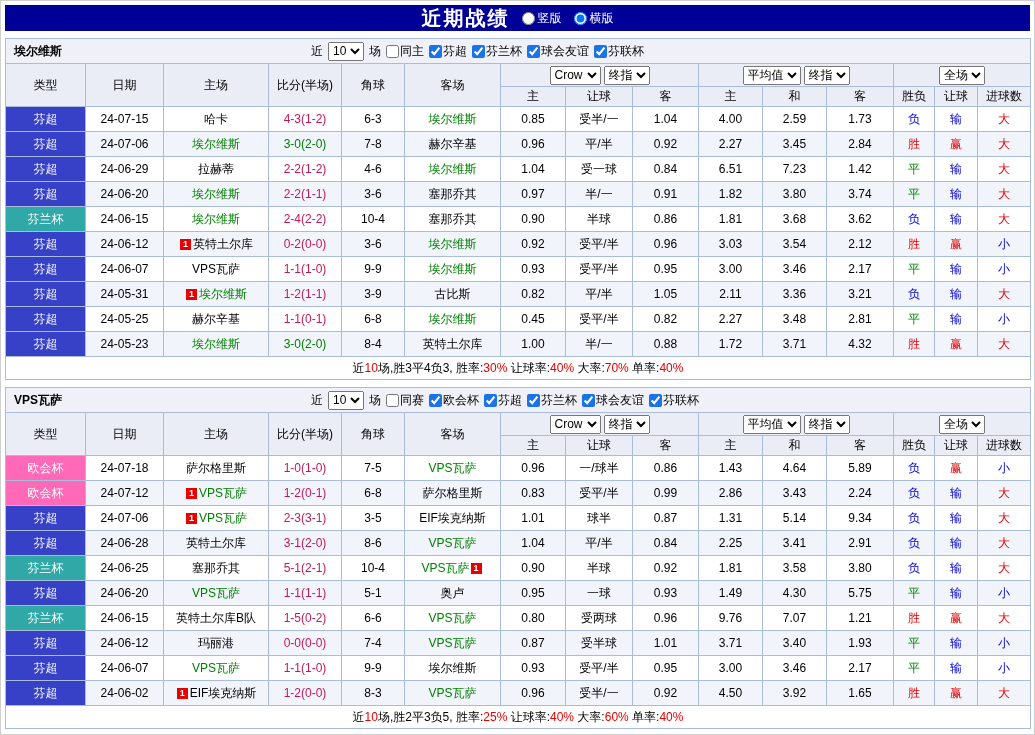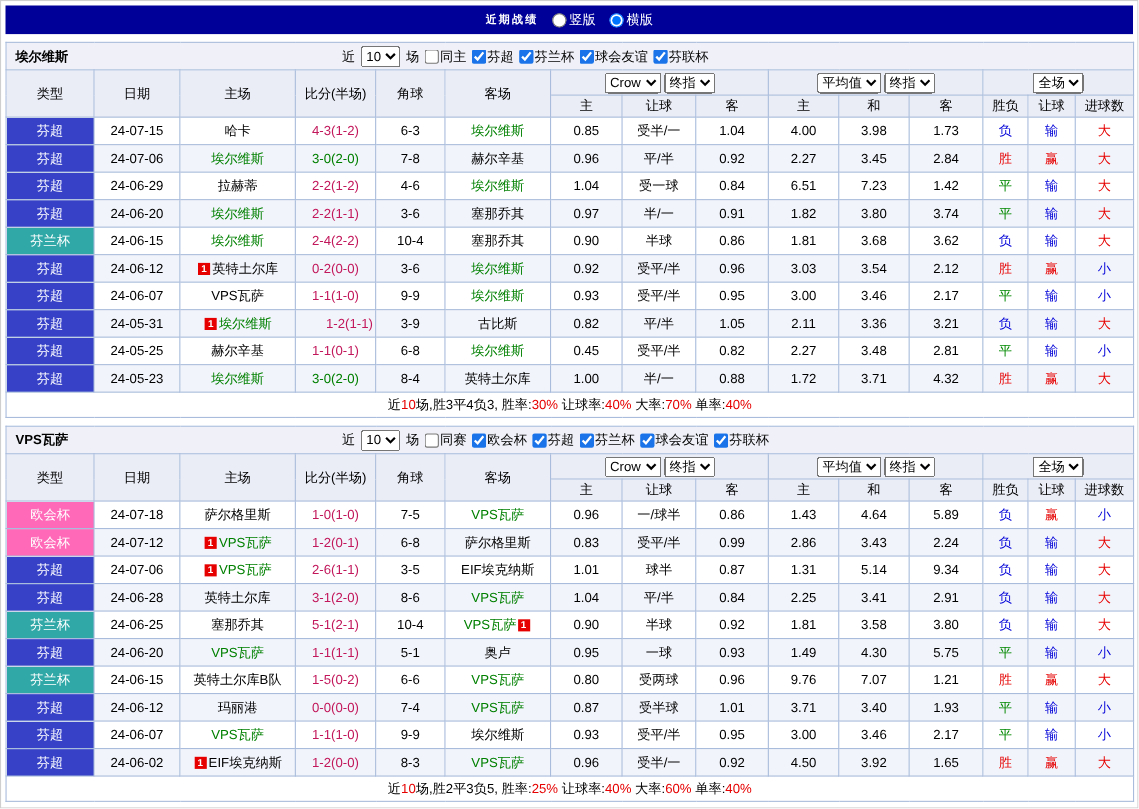--- a/index.html
+++ b/index.html
@@ -7,21 +7,21 @@
   body {
     width:1035px; height:735px; background:#fff; color:#000;
     font-family:"Liberation Sans","DejaVu Sans",sans-serif; font-size:12px;
     overflow:hidden;
   }
   .page { width:1035px; height:735px; border:1px solid #cfcfcf; padding:4px 4px; }
   .topbar {
     height:26px; background:#000099; display:flex; align-items:center;
     justify-content:center; gap:12px;
   }
-  .topbar .title { color:#fff; font-weight:bold; font-size:10px; letter-spacing:2px; }
+  .topbar .title { color:#fff; font-weight:bold; font-size:20px; letter-spacing:2px; }
   .topbar label { color:#fff; display:inline-flex; align-items:center; gap:3px; cursor:pointer; }
   .topbar input[type=radio]{ margin:0; width:13px; height:13px; }
 
   table { border-collapse:collapse; table-layout:fixed; width:1026px; margin-top:7px; }
   td, th {
     border:1px solid #A9BCDC; text-align:center; padding:0 2px;
     overflow:hidden; white-space:nowrap; font-weight:normal;
   }
   thead th { background:#EAECF6; }
   tr.secrow td { background:#F0F1F8; height:24px; padding:0; }
@@ -161,21 +161,21 @@
           <td class="league" style="background: rgb(54, 65, 200);">芬超</td>
           <td>24-07-15</td>
           <td class="team"><span class="tn">哈卡</span></td>
           <td class="score" style="color: rgb(194, 24, 91);">4-3(1-2)</td>
           <td>6-3</td>
           <td class="team"><span class="tn" style="color: rgb(0, 128, 0);">埃尔维斯</span></td>
           <td>0.85</td>
           <td>受半/一</td>
           <td>1.04</td>
           <td>4.00</td>
-          <td>3.98</td>
+          <td>2.59</td>
           <td>1.73</td>
           <td class="res" style="color: rgb(0, 0, 216);">负</td>
           <td class="res" style="color: rgb(0, 0, 216);">输</td>
           <td class="res" style="color: rgb(230, 0, 0);">大</td>
         </tr>
         <tr>
           <td class="league" style="background: rgb(54, 65, 200);">芬超</td>
           <td>24-07-06</td>
           <td class="team"><span class="tn" style="color: rgb(0, 128, 0);">埃尔维斯</span></td>
           <td class="score" style="color: rgb(0, 128, 0);">3-0(2-0)</td>
@@ -273,21 +273,21 @@
           <td>3.46</td>
           <td>2.17</td>
           <td class="res" style="color: rgb(0, 136, 0);">平</td>
           <td class="res" style="color: rgb(0, 0, 216);">输</td>
           <td class="res" style="color: rgb(0, 0, 216);">小</td>
         </tr>
         <tr>
           <td class="league" style="background: rgb(54, 65, 200);">芬超</td>
           <td>24-05-31</td>
           <td class="team"><span class="card">1</span><span class="tn" style="color: rgb(0, 128, 0);">埃尔维斯</span></td>
-          <td class="score" style="color: rgb(194, 24, 91); text-align: right;">1-2(1-1)</td>
+          <td class="score" style="color: rgb(194, 24, 91);">1-2(1-1)</td>
           <td>3-9</td>
           <td class="team"><span class="tn">古比斯</span></td>
           <td>0.82</td>
           <td>平/半</td>
           <td>1.05</td>
           <td>2.11</td>
           <td>3.36</td>
           <td>3.21</td>
           <td class="res" style="color: rgb(0, 0, 216);">负</td>
           <td class="res" style="color: rgb(0, 0, 216);">输</td>
@@ -461,21 +461,21 @@
           <td>3.43</td>
           <td>2.24</td>
           <td class="res" style="color: rgb(0, 0, 216);">负</td>
           <td class="res" style="color: rgb(0, 0, 216);">输</td>
           <td class="res" style="color: rgb(230, 0, 0);">大</td>
         </tr>
         <tr>
           <td class="league" style="background: rgb(54, 65, 200);">芬超</td>
           <td>24-07-06</td>
           <td class="team"><span class="card">1</span><span class="tn" style="color: rgb(0, 128, 0);">VPS瓦萨</span></td>
-          <td class="score" style="color: rgb(194, 24, 91);">2-6(1-1)</td>
+          <td class="score" style="color: rgb(194, 24, 91);">2-3(3-1)</td>
           <td>3-5</td>
           <td class="team"><span class="tn">EIF埃克纳斯</span></td>
           <td>1.01</td>
           <td>球半</td>
           <td>0.87</td>
           <td>1.31</td>
           <td>5.14</td>
           <td>9.34</td>
           <td class="res" style="color: rgb(0, 0, 216);">负</td>
           <td class="res" style="color: rgb(0, 0, 216);">输</td>

